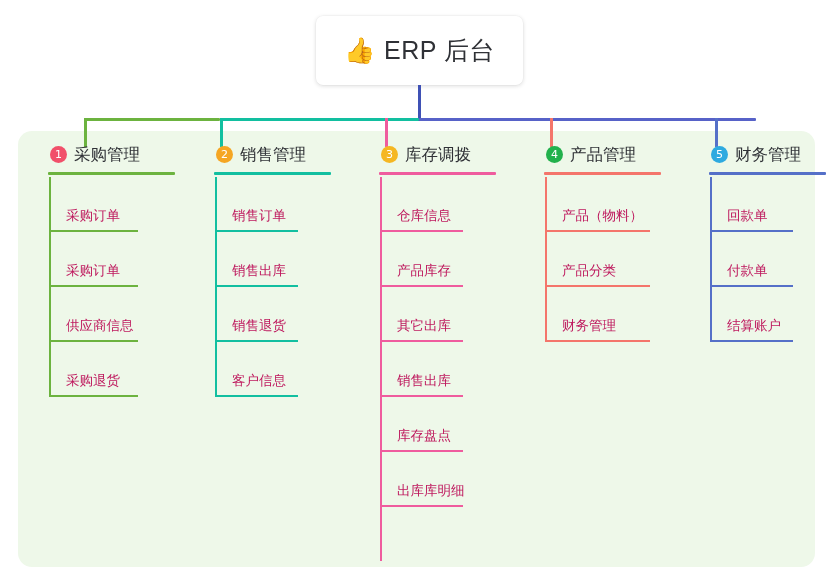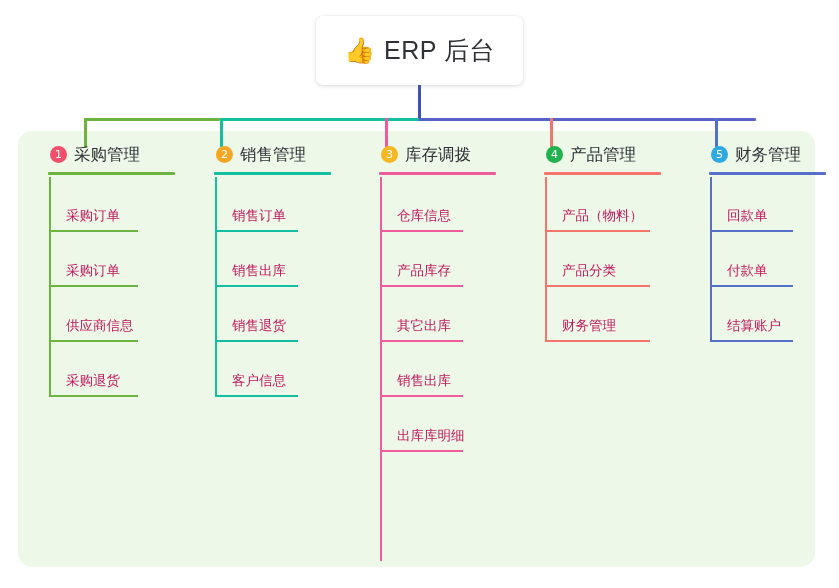--- a/index.html
+++ b/index.html
@@ -174,20 +174,24 @@
           </div>
           <div class="leaf">
             <span class="leaf-text">其它出库</span>
             <div class="leaf-rule" style="width: 83px; background: rgb(239, 92, 158);"></div>
           </div>
           <div class="leaf">
             <span class="leaf-text">销售出库</span>
             <div class="leaf-rule" style="width: 83px; background: rgb(239, 92, 158);"></div>
           </div>
           <div class="leaf">
+            <span class="leaf-text">库存盘点</span>
+            <div class="leaf-rule" style="width: 83px; background: rgb(239, 92, 158);"></div>
+          </div>
+          <div class="leaf">
             <span class="leaf-text">出库库明细</span>
             <div class="leaf-rule" style="width: 83px; background: rgb(239, 92, 158);"></div>
           </div>
         </div>
       </div>
       <div class="col" style="left: 526px;">
         <div class="col-head">
           <span class="badge" style="background: rgb(34, 177, 76);">4</span>
           <span class="head-label">产品管理</span>
         </div>

